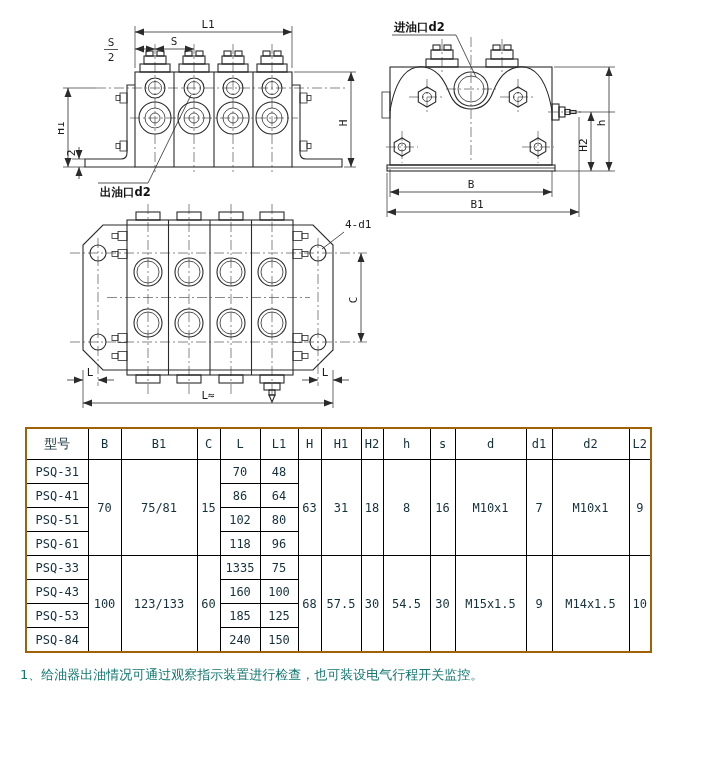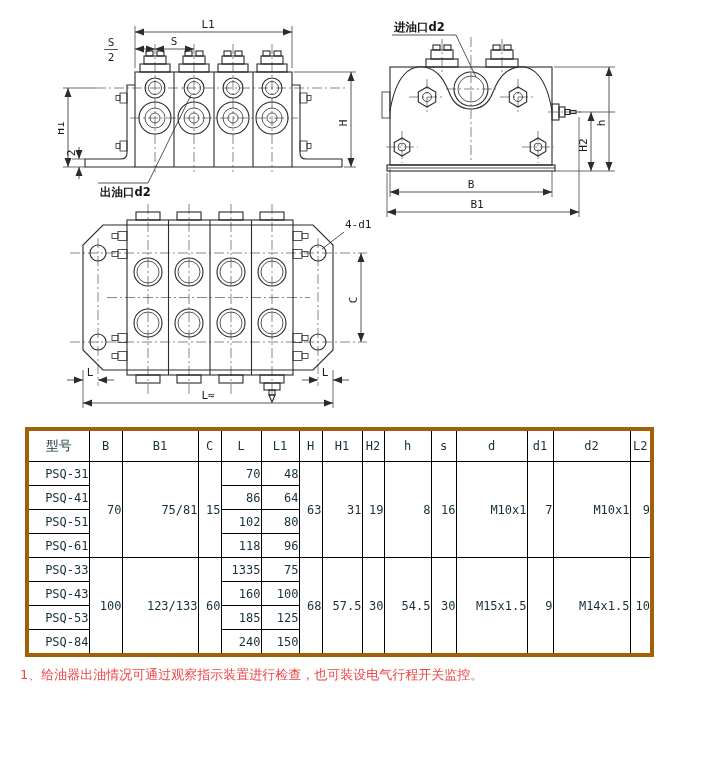--- a/index.html
+++ b/index.html
@@ -17,29 +17,29 @@
   .dim{stroke:#2b2b2b;fill:none;stroke-width:0.8;}
   .ext{stroke:#2b2b2b;fill:none;stroke-width:0.7;}
   text.dimlab{font-family:"DejaVu Sans Mono",monospace;font-size:11px;fill:#1c1c1c;}
   text.cnlab{font-family:"DejaVu Sans",sans-serif;font-weight:bold;font-size:11.5px;fill:#111;}
 
   
   .spec-table{position:absolute;left:25px;top:427px;width:627px;border-collapse:collapse;
               table-layout:fixed;font-family:"DejaVu Sans Mono",monospace;font-size:12px;color:#14303c;}
   .spec-table th,.spec-table td{border:1px solid #000;text-align:center;vertical-align:middle;
               padding:0;overflow:hidden;white-space:nowrap;}
-  .spec-table{border:4px solid #a16207;}
+  .spec-table{border:2px solid #a16207;}
   .spec-table th{height:30px;font-weight:normal;font-size:12px;}
   .spec-table th.cjk{font-family:"DejaVu Sans",sans-serif;font-size:13px;}
-  .spec-table td{height:23px;text-align:right;}
+  .spec-table td{height:23px;}
 
   
   .notes{position:absolute;left:20px;top:666px;width:665px;}
   .notes h4{margin:0 0 9px 0;font-size:14px;font-weight:bold;color:#14303c;}
-  .notes p{margin:0 0 7px 0;font-size:13px;line-height:18px;color:#ef4444;}
+  .notes p{margin:0 0 7px 0;font-size:13px;line-height:18px;color:#0f766e;}
 </style>
 </head>
 <body>
 
 <div class="page">
 
   <svg id="front-view" class="drawing" width="322" height="200" viewBox="0 0 322 200">
     <defs>
       <marker id="arr" viewBox="0 0 10 10" refX="9" refY="5" markerWidth="10" markerHeight="10" orient="auto-start-reverse" markerUnits="userSpaceOnUse">
         <path d="M0,1.5 L9,5 L0,8.5 Z" fill="#2b2b2b"></path>
@@ -414,21 +414,21 @@
     <tbody>
       <tr>
         <td>PSQ-31</td>
         <td rowspan="4">70</td>
         <td rowspan="4">75/81</td>
         <td rowspan="4">15</td>
         <td>70</td>
         <td>48</td>
         <td rowspan="4">63</td>
         <td rowspan="4">31</td>
-        <td rowspan="4">19</td>
+        <td rowspan="4">18</td>
         <td rowspan="4">8</td>
         <td rowspan="4">16</td>
         <td rowspan="4">M10x1</td>
         <td rowspan="4">7</td>
         <td rowspan="4">M10x1</td>
         <td rowspan="4">9</td>
       </tr>
       <tr>
         <td>PSQ-41</td>
         <td>86</td>

